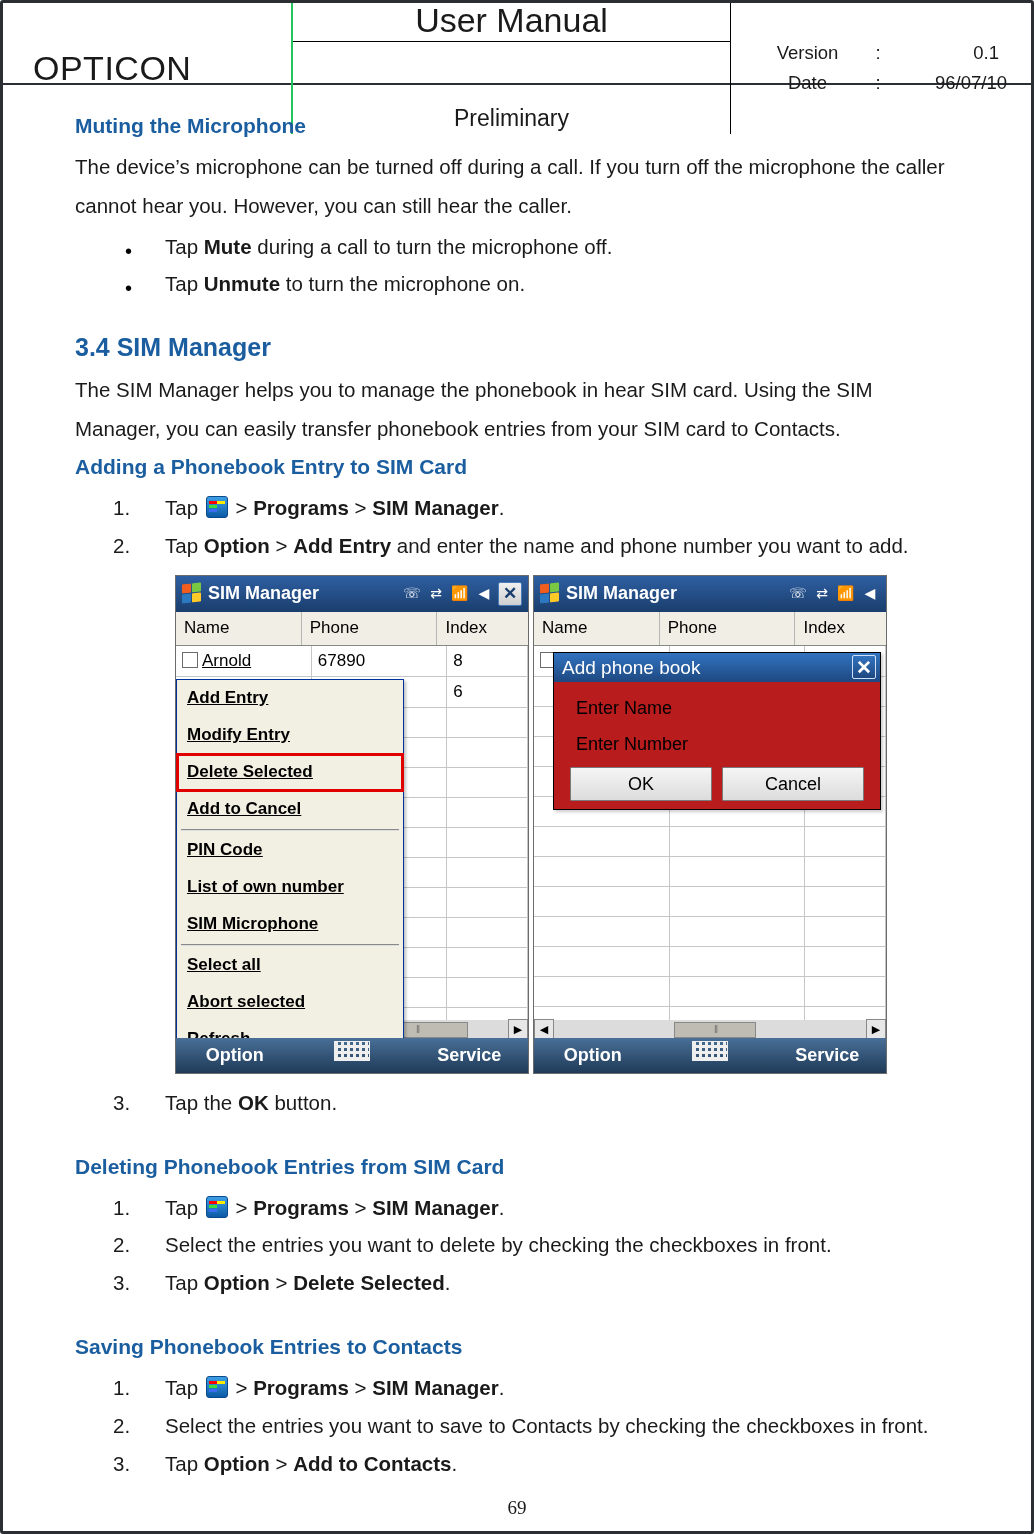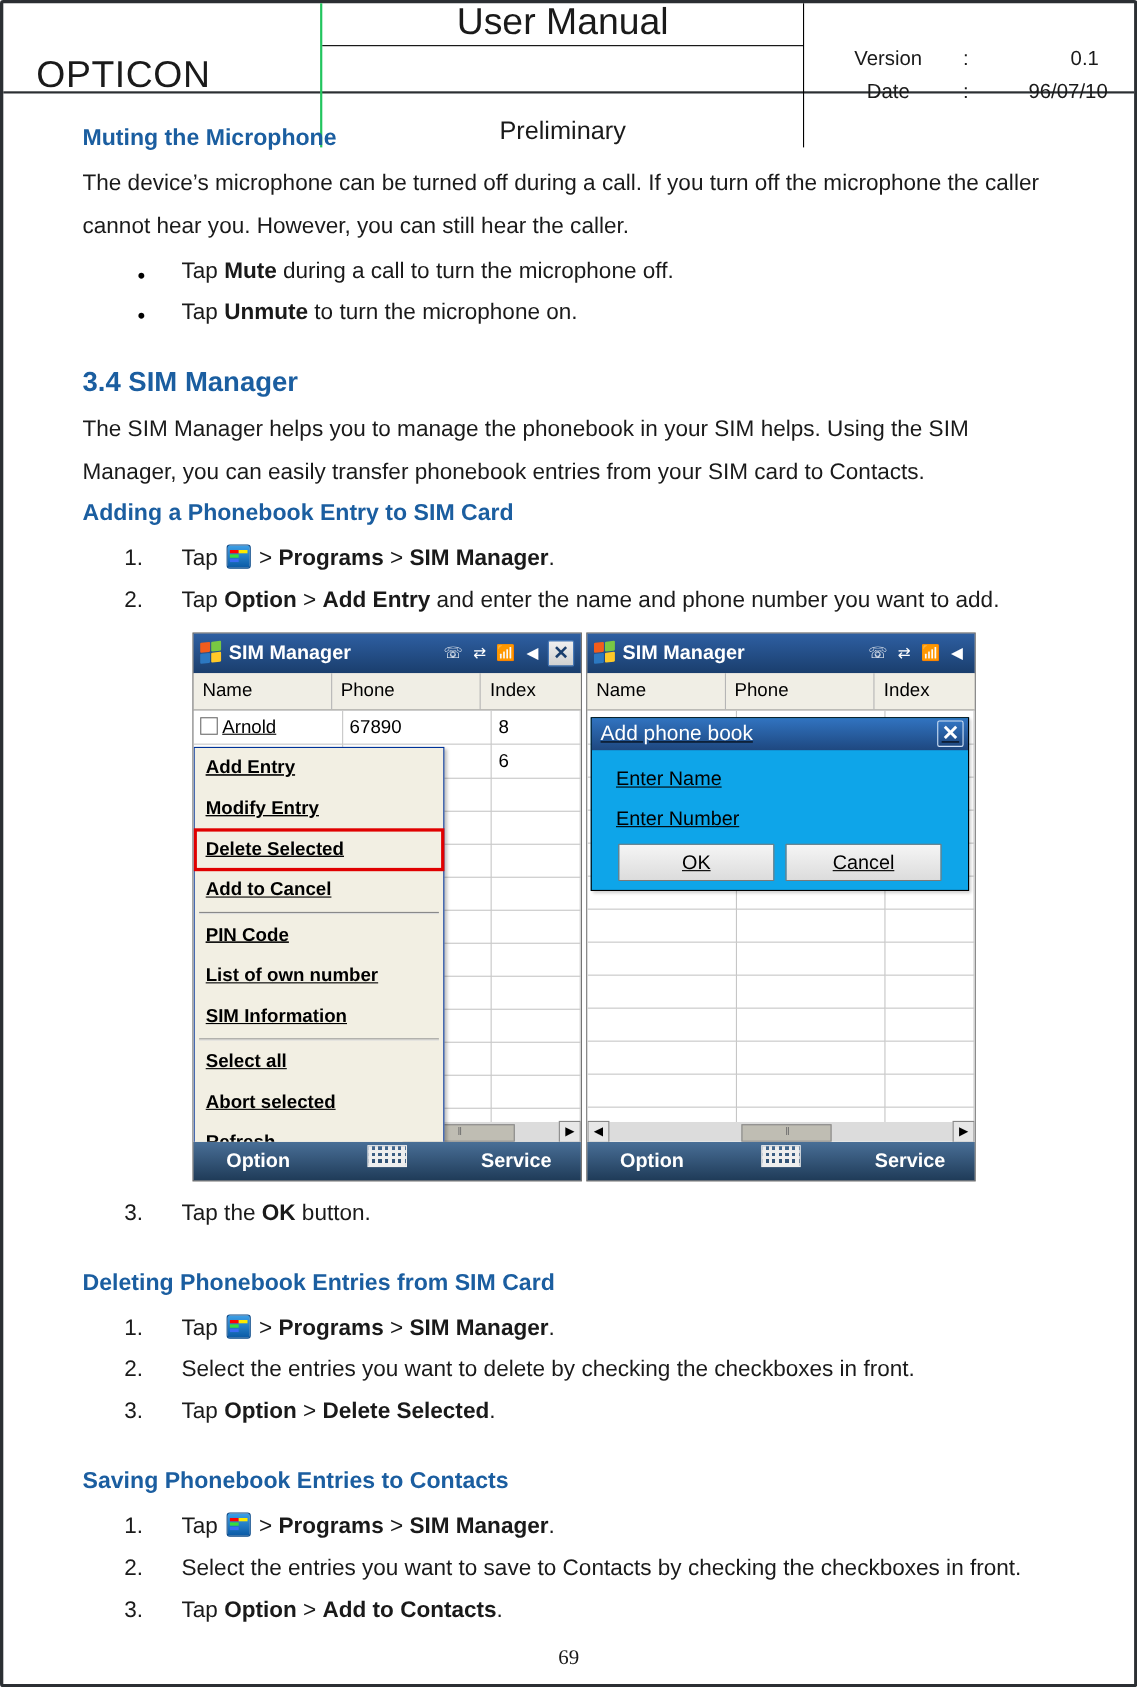--- a/index.html
+++ b/index.html
@@ -328,27 +328,26 @@
     width: 34px; height: 18px;
     border: 1px solid #eee;
     background:
       repeating-linear-gradient(90deg, #eee 0 3px, transparent 3px 6px),
       repeating-linear-gradient(0deg, #eee 0 3px, transparent 3px 6px);
   }
 
   
   .wm-popup {
     position: absolute;
-    left: 3px; right: 5px;
+    left: 19px; right: 5px;
     top: 6px;
-    background: #0ea5e9;
+    background: #b91c1c;
     border: 1px solid #000;
     z-index: 5;
     box-shadow: 2px 2px 3px rgba(0,0,0,0.2);
-    text-decoration: underline;
   }
   .wm-pop-title {
     display: flex;
     align-items: center;
     justify-content: space-between;
     height: 29px;
     padding: 0 4px 0 8px;
     background: linear-gradient(#3173c0, #1e4880);
     color: #fff;
     font-weight: 500;
@@ -428,21 +427,21 @@
     <ul class="bullets">
       <li>
         <span>Tap </span><b>Mute</b><span> during a call to turn the microphone off.</span>
       </li>
       <li>
         <span>Tap </span><b>Unmute</b><span> to turn the microphone on.</span>
       </li>
     </ul>
 
     <div class="h2">3.4 SIM Manager</div>
-    <p>The SIM Manager helps you to manage the phonebook in your SIM helps. Using the SIM Manager, you can easily transfer phonebook entries from your SIM card to Contacts.</p>
+    <p>The SIM Manager helps you to manage the phonebook in hear SIM card. Using the SIM Manager, you can easily transfer phonebook entries from your SIM card to Contacts.</p>
 
     <div class="h3">Adding a Phonebook Entry to SIM Card</div>
     <ol class="num">
       <li><span class="n">1.</span>
         <span>Tap </span><span class="start-icon"></span><span> &gt; </span><b>Programs</b><span> &gt; </span><b>SIM Manager</b><span>.</span>
       </li>
       <li><span class="n">2.</span>
         <span>Tap </span><b>Option</b><span> &gt; </span><b>Add Entry</b><span> and enter the name and phone number you want to add.</span>
       </li>
     </ol>
@@ -543,21 +542,21 @@
             </table>
 
           <div class="wm-menu">
             <div class="mrow"><span class="u-letter">Add Entry</span></div>
             <div class="mrow"><span class="u-letter">Modify Entry</span></div>
             <div class="mrow red-box"><span class="u-letter">Delete Selected</span></div>
             <div class="mrow"><span>Add to Cancel</span></div>
             <div class="sep"></div>
             <div class="mrow"><span class="u-letter">PIN Code</span></div>
             <div class="mrow"><span>List of own number</span></div>
-            <div class="mrow"><span>SIM Information</span></div>
+            <div class="mrow"><span>SIM Microphone</span></div>
             <div class="sep"></div>
             <div class="mrow"><span>Select all</span></div>
             <div class="mrow"><span>Abort selected</span></div>
             <div class="mrow"><span>Refresh</span></div>
 
           </div>
 
           <div class="wm-scroll">
             <span class="arrow">◀</span>
             <div class="track">

